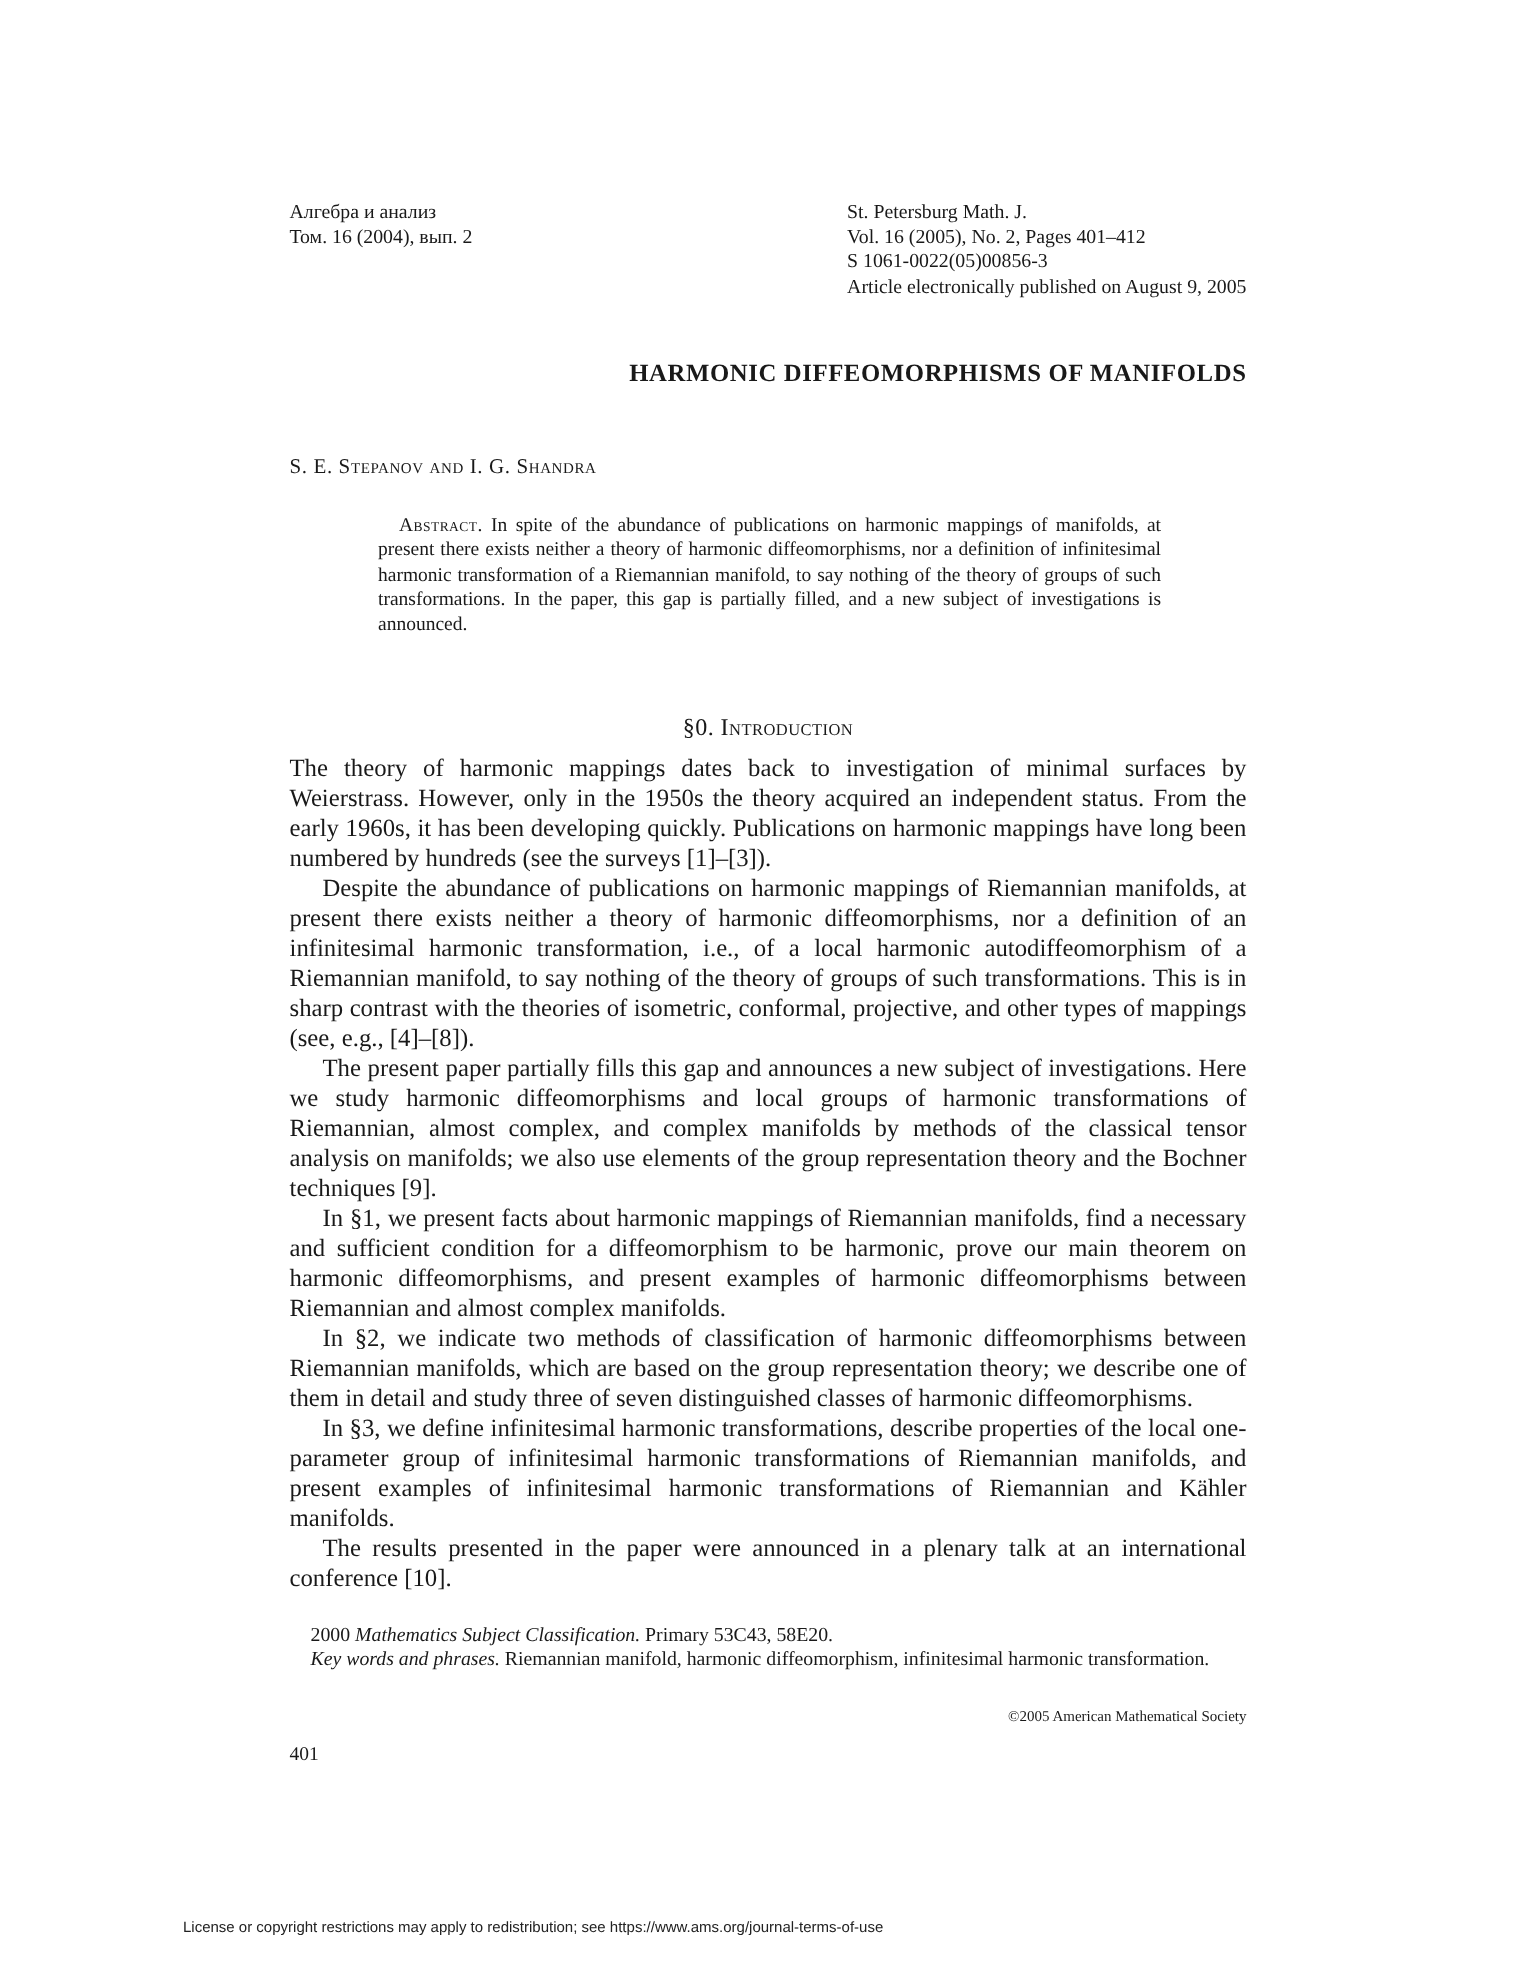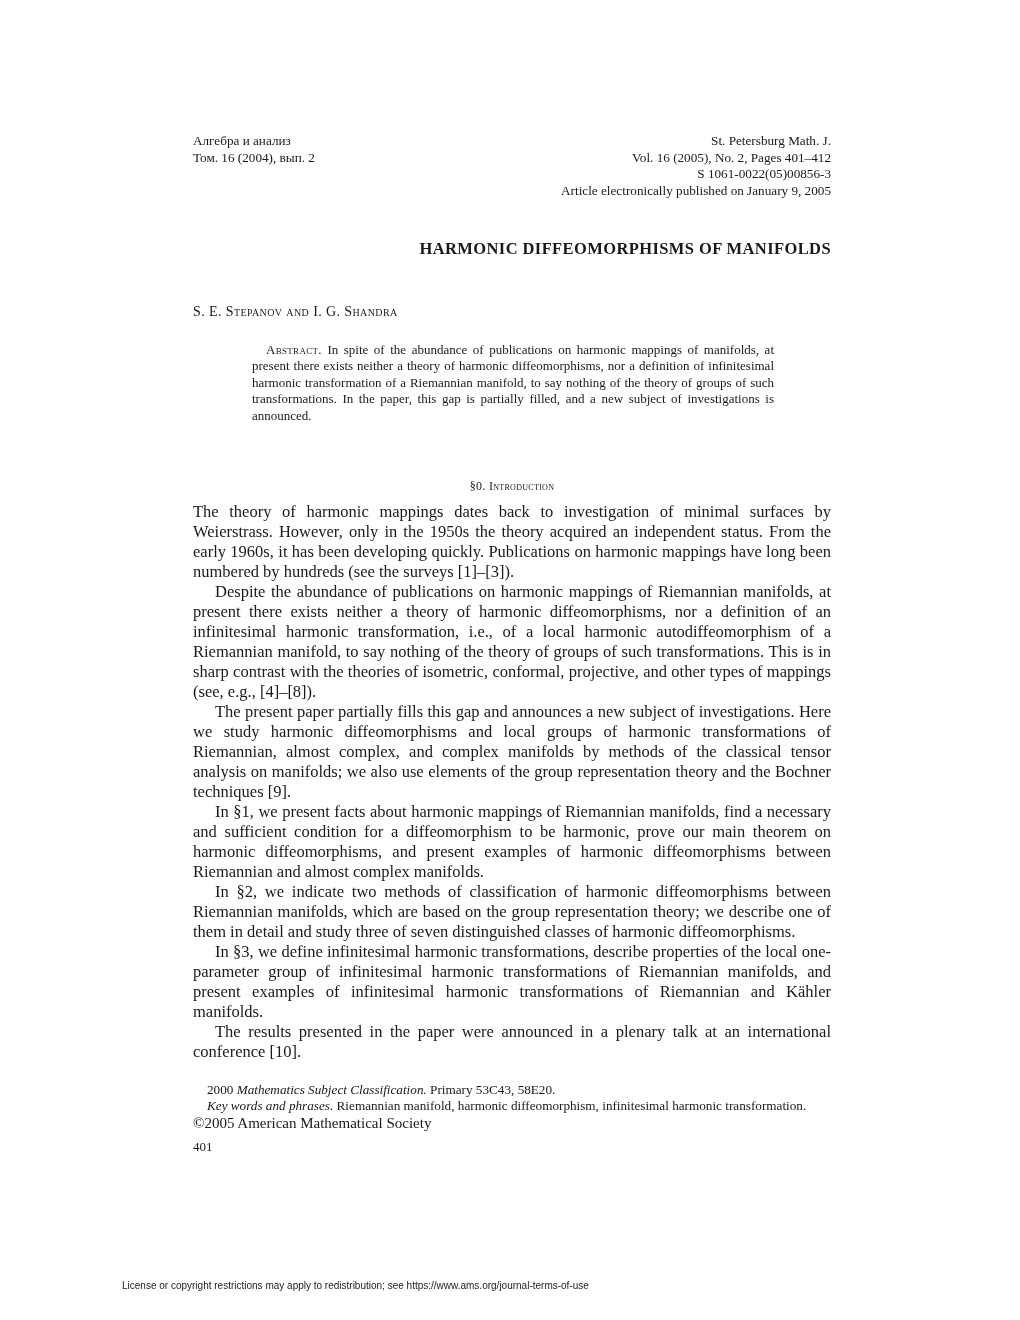--- a/index.html
+++ b/index.html
@@ -20,21 +20,21 @@
   }
   
   .journal-header {
     display: flex;
     justify-content: space-between;
     align-items: flex-start;
     font-size: 13.2px;
     line-height: 16.5px;
   }
   .jh-left { text-align: left; }
-  .jh-right { text-align: right; }
+  .jh-right { text-align: left; }
   
   .paper-title {
     margin-top: 40px;
     text-align: right;
     font-weight: bold;
     font-size: 16.5px;
     line-height: 20px;
     letter-spacing: 0.4px;
   }
   .authors {
@@ -55,21 +55,21 @@
     text-indent: 14px;
   }
   .abstract-label {
     font-variant: small-caps;
     letter-spacing: 0.3px;
   }
   
   .section-heading {
     margin-top: 52px;
     text-align: center;
-    font-size: 12px;
+    font-size: 16px;
     line-height: 20px;
     font-variant: small-caps;
     letter-spacing: 0.3px;
   }
   
   .body-text {
     margin-top: 6px;
     font-size: 16.5px;
     line-height: 20px;
     text-align: justify;
@@ -84,22 +84,23 @@
   .footnotes {
     margin-top: 20px;
     font-size: 13.2px;
     line-height: 16.4px;
     text-align: justify;
   }
   .footnotes p { text-indent: 14px; }
   .footnotes em { font-style: italic; }
   
   .copyright {
-    text-align: left;
-    font-size: 15px;
+    margin-top: 22px;
+    text-align: right;
+    font-size: 10px;
     line-height: 16px;
   }
   .page-number {
     margin-top: 8px;
     text-align: left;
     font-size: 13px;
     line-height: 16px;
   }
   .license-notice {
     position: absolute;
@@ -118,21 +119,21 @@
 
   <div class="journal-header">
     <div class="jh-left">
       <div>Алгебра и анализ</div>
       <div>Том. 16 (2004), вып. 2</div>
     </div>
     <div class="jh-right">
       <div>St. Petersburg Math. J.</div>
       <div>Vol. 16 (2005), No. 2, Pages 401–412</div>
       <div>S 1061-0022(05)00856-3</div>
-      <div>Article electronically published on January 9, 2005</div>
+      <div>Article electronically published on August 9, 2005</div>
     </div>
   </div>
 
   <div class="paper-title">HARMONIC DIFFEOMORPHISMS OF MANIFOLDS</div>
 
   <div class="authors">S. E. Stepanov and I. G. Shandra</div>
 
   <div class="abstract">
     <span class="abstract-label">Abstract.</span>
     <span>In spite of the abundance of publications on harmonic mappings of manifolds, at present there exists neither a theory of harmonic diffeomorphisms, nor a definition of infinitesimal harmonic transformation of a Riemannian manifold, to say nothing of the theory of groups of such transformations. In the paper, this gap is partially filled, and a new subject of investigations is announced.</span>

